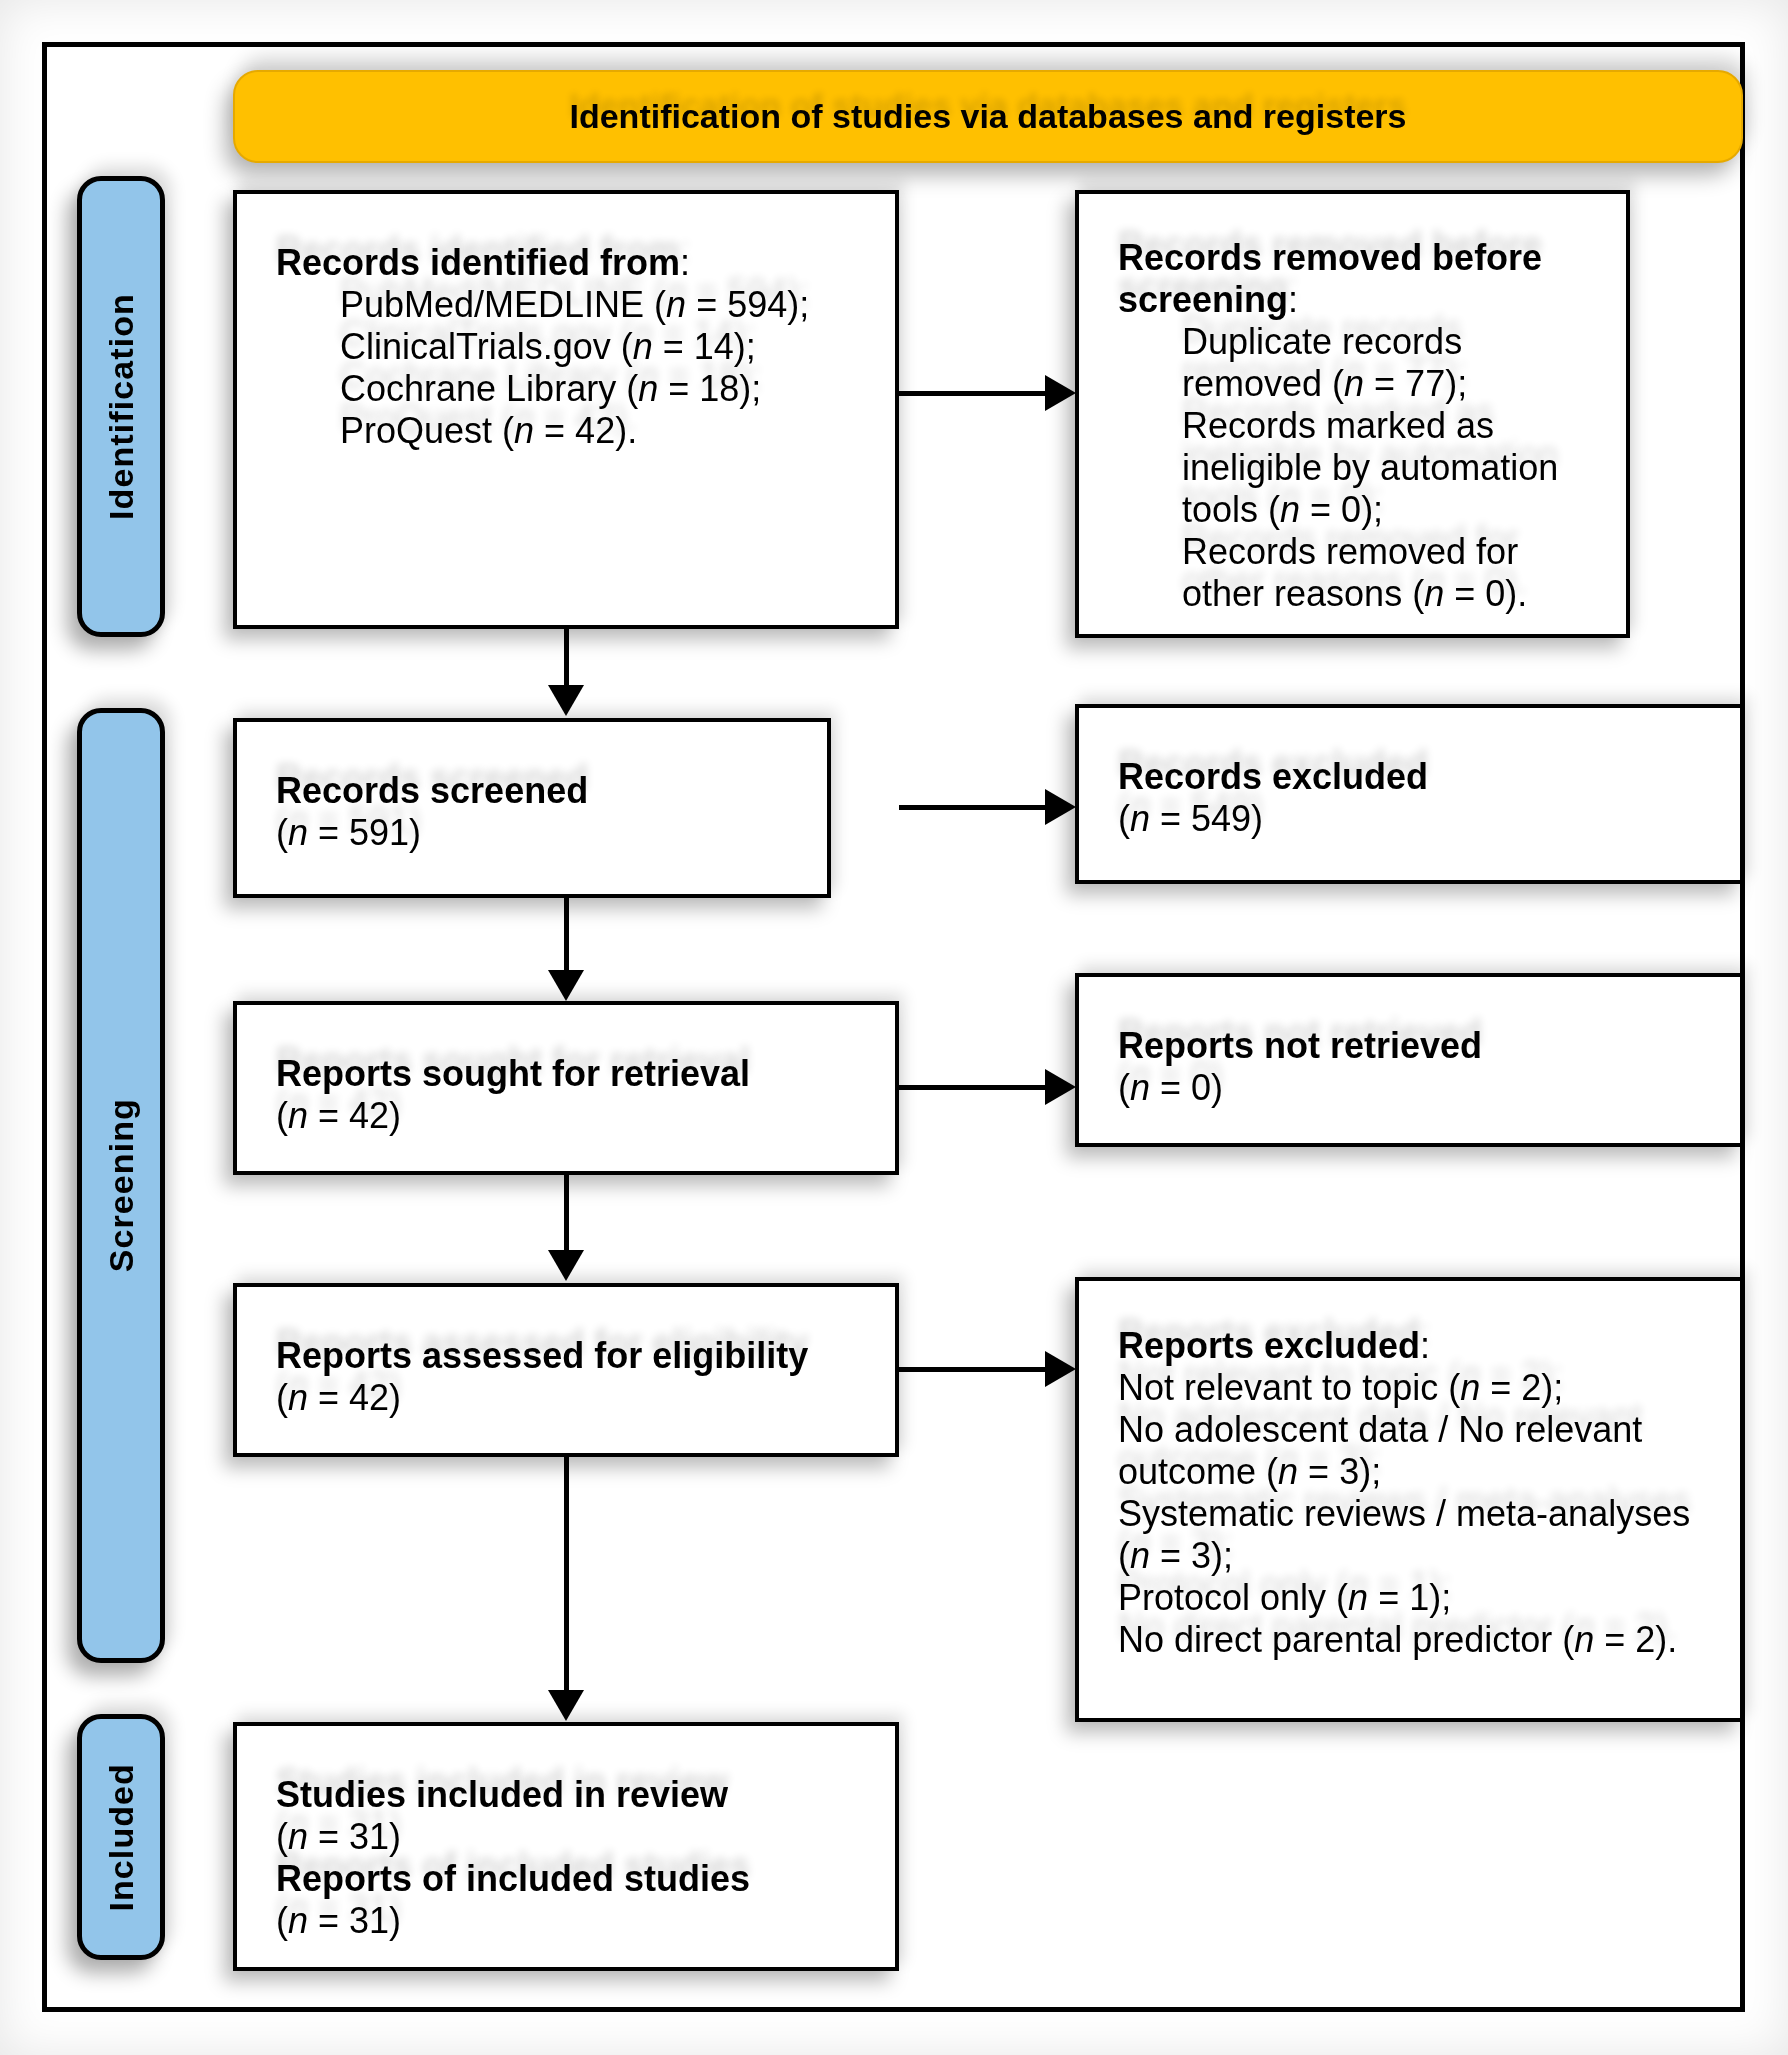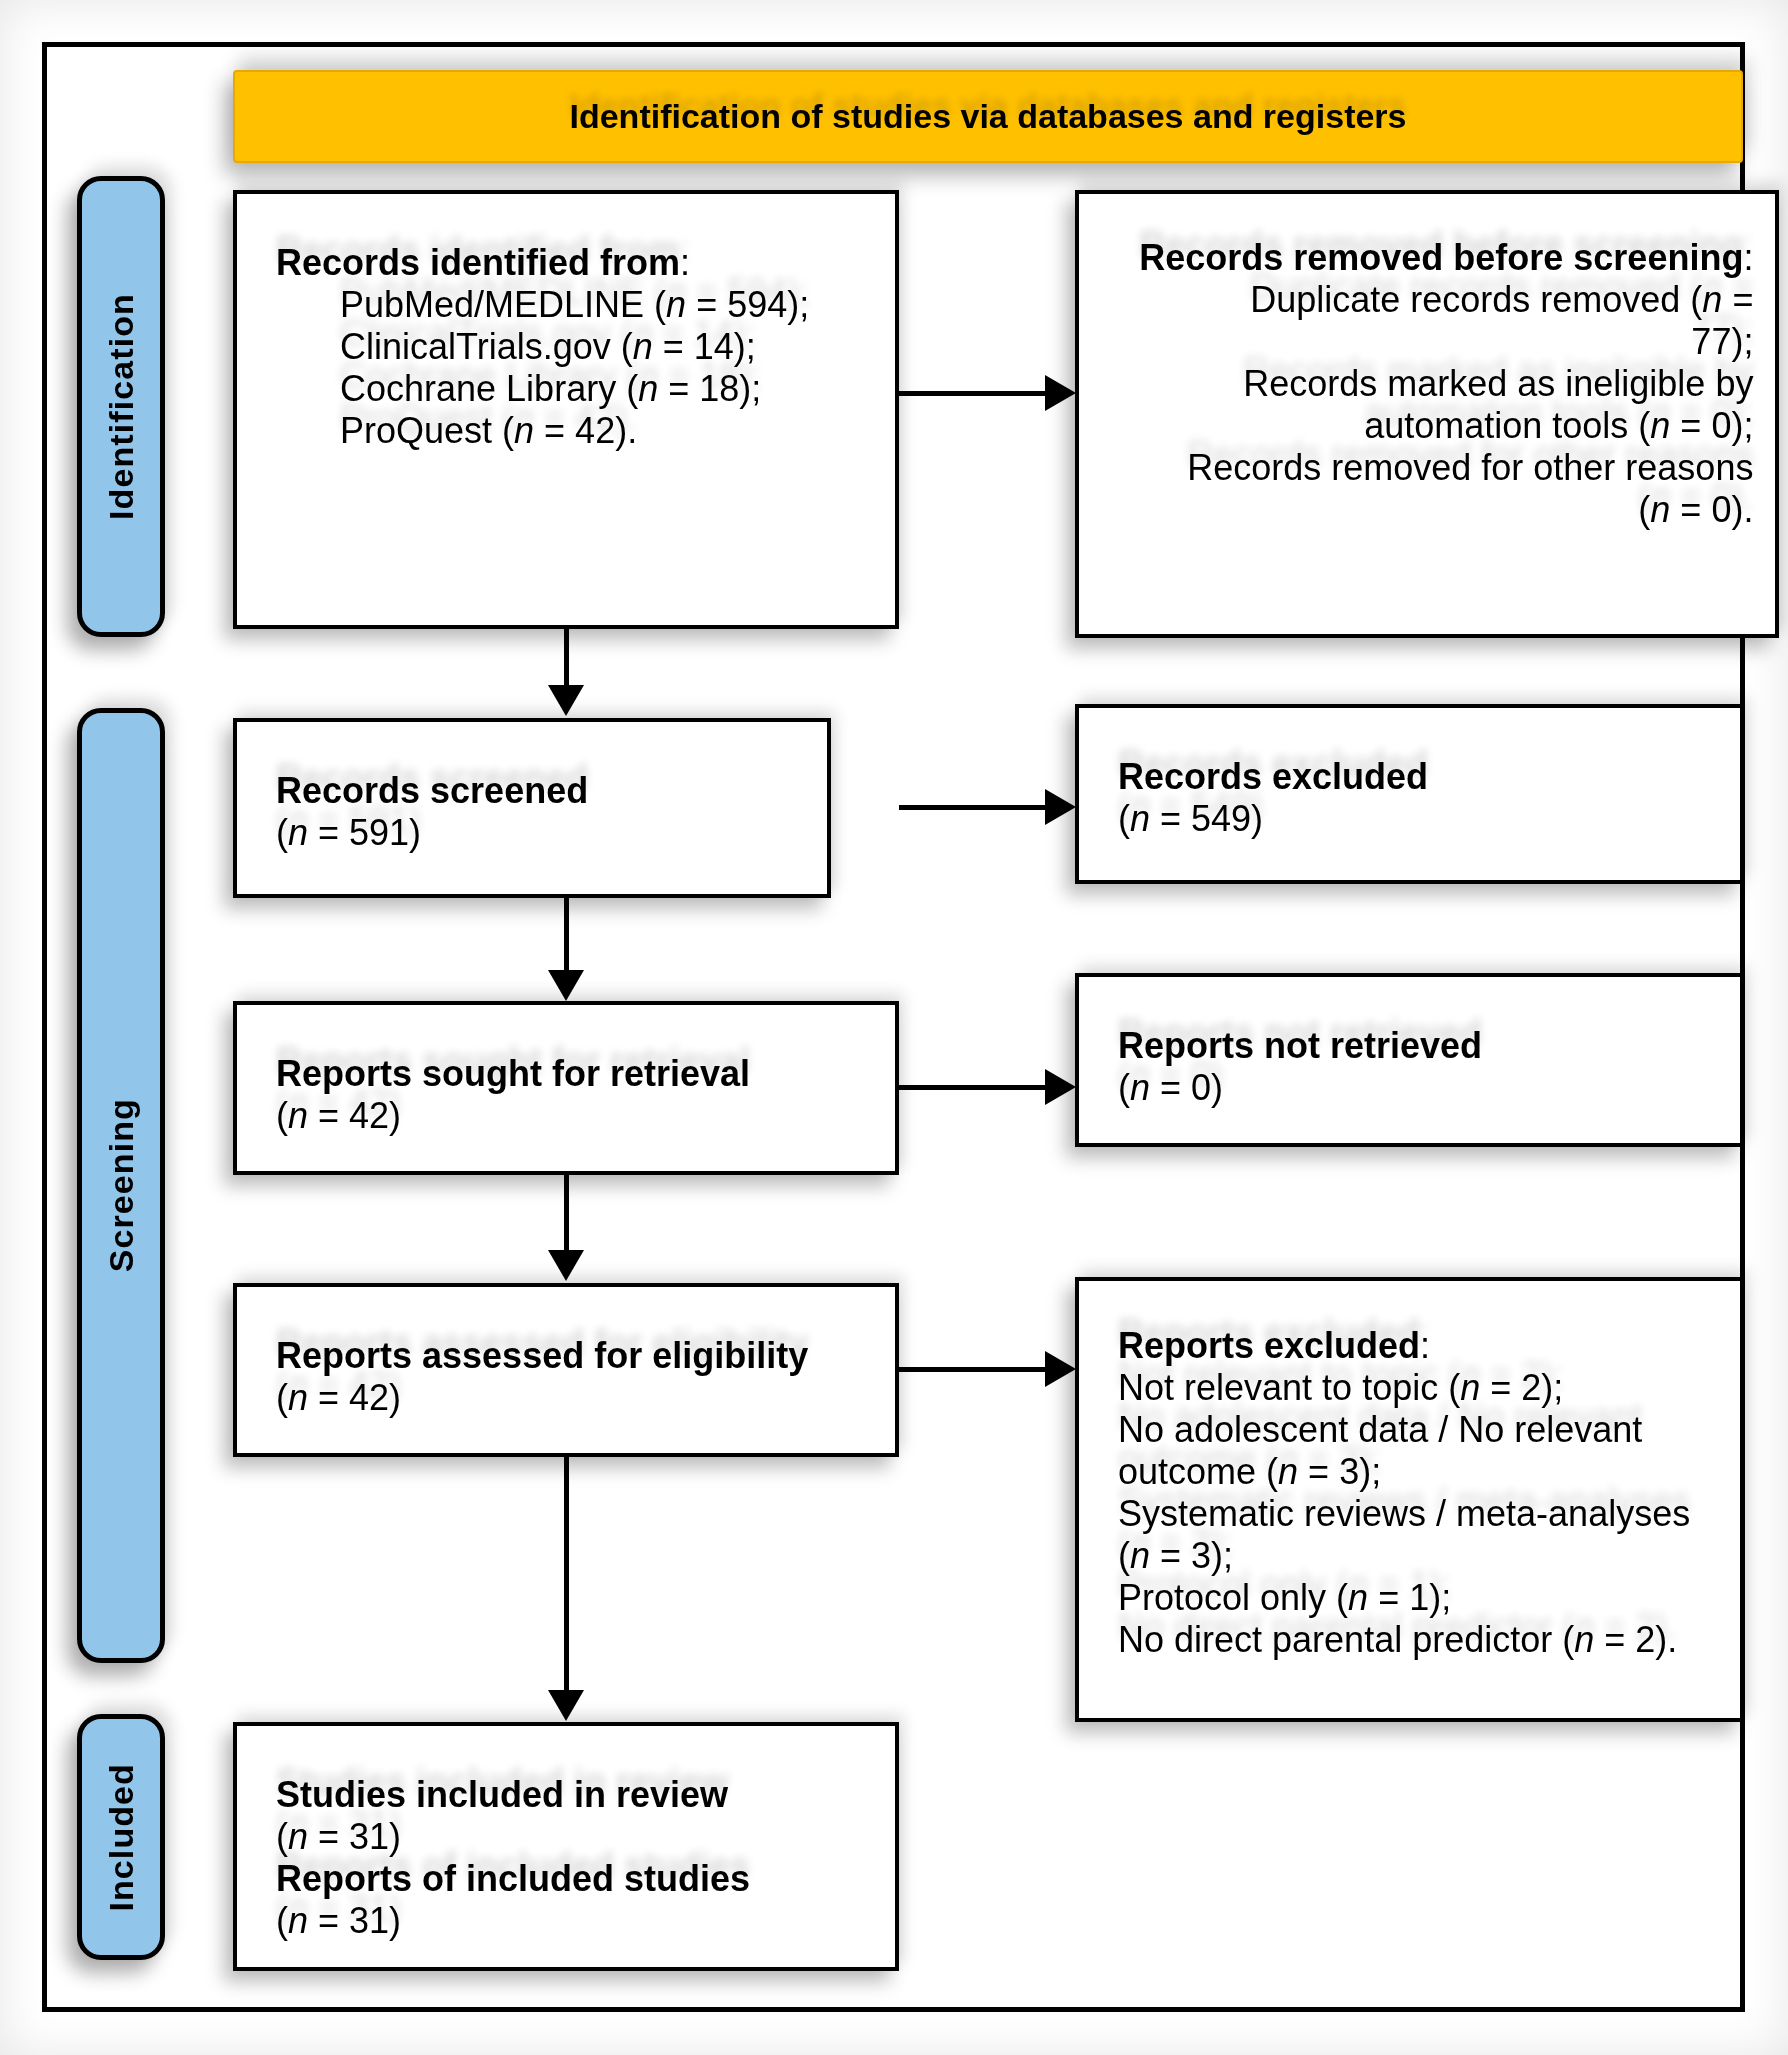--- a/index.html
+++ b/index.html
@@ -14,21 +14,21 @@
   .page{
     position:relative;width:1789px;height:2056px;background:#fff;overflow:hidden;
     box-shadow:inset 0 0 49px rgba(0,0,0,0.10);
   }
   .frame{
     position:absolute;left:42px;top:42px;width:1703px;height:1970px;
     border:5.4px solid var(--c-border);background:#fff;box-sizing:border-box;
   }
   .banner{
     position:absolute;left:233px;top:70px;width:1510px;height:93px;
-    background:var(--c-banner);border:2.2px solid var(--c-banner-edge);border-radius:4px;
+    background:var(--c-banner);border:2.2px solid var(--c-banner-edge);border-radius:25px;
     display:flex;align-items:center;justify-content:center;box-sizing:border-box;
     font-weight:bold;font-size:34px;
     box-shadow:-7.6px 12px 21.6px rgba(0,0,0,0.30), 5.4px -13px 18.4px rgba(0,0,0,0.16);
     text-shadow:0 -10.8px 7.6px rgba(0,0,0,0.15);
   }
   .sidebar-stage{
     position:absolute;left:77px;width:88px;
     background:var(--c-side);border:5.4px solid var(--c-border);border-radius:24px;
     box-sizing:border-box;display:flex;align-items:center;justify-content:center;
     box-shadow:-9.7px 13px 19.5px rgba(0,0,0,0.32), 6.5px -9.7px 16px rgba(0,0,0,0.14);
@@ -43,21 +43,21 @@
   .fbox{
     position:absolute;background:var(--c-box);border:4.9px solid var(--c-border);
     box-sizing:border-box;font-size:36px;line-height:42px;
     padding:48px 21.6px 10.8px 39px;
     box-shadow:-8.7px 10.8px 17.3px rgba(0,0,0,0.26), 5.4px -7.6px 14px rgba(0,0,0,0.12);
     text-shadow:0 -13px 8px rgba(0,0,0,0.16);
   }
   .fbox .tline{white-space:normal;}
   .fbox .tline.ind{padding-left:64px;}
   #box-identified{left:233px;top:190px;width:666px;height:439px;}
-  #box-removed{left:1075px;top:190px;width:704px;height:448px;padding-top:43px;text-align:right;}
+  #box-removed{left:1075px;top:190px;width:555px;height:448px;padding-top:43px;}
   #box-screened{left:233px;top:718px;width:598px;height:180px;}
   #box-excluded{left:1075px;top:704px;width:669px;height:180px;}
   #box-sought{left:233px;top:1001px;width:666px;height:174px;}
   #box-notretrieved{left:1075px;top:973px;width:669px;height:174px;}
   #box-assessed{left:233px;top:1283px;width:666px;height:174px;}
   #box-reports-excluded{left:1075px;top:1277px;width:669px;height:445px;padding-top:44px;}
   #box-included-studies{left:233px;top:1722px;width:666px;height:249px;padding-top:48px;}
   
   .harrow{position:absolute;height:5.4px;background:#000;}
   .harrow .head{

